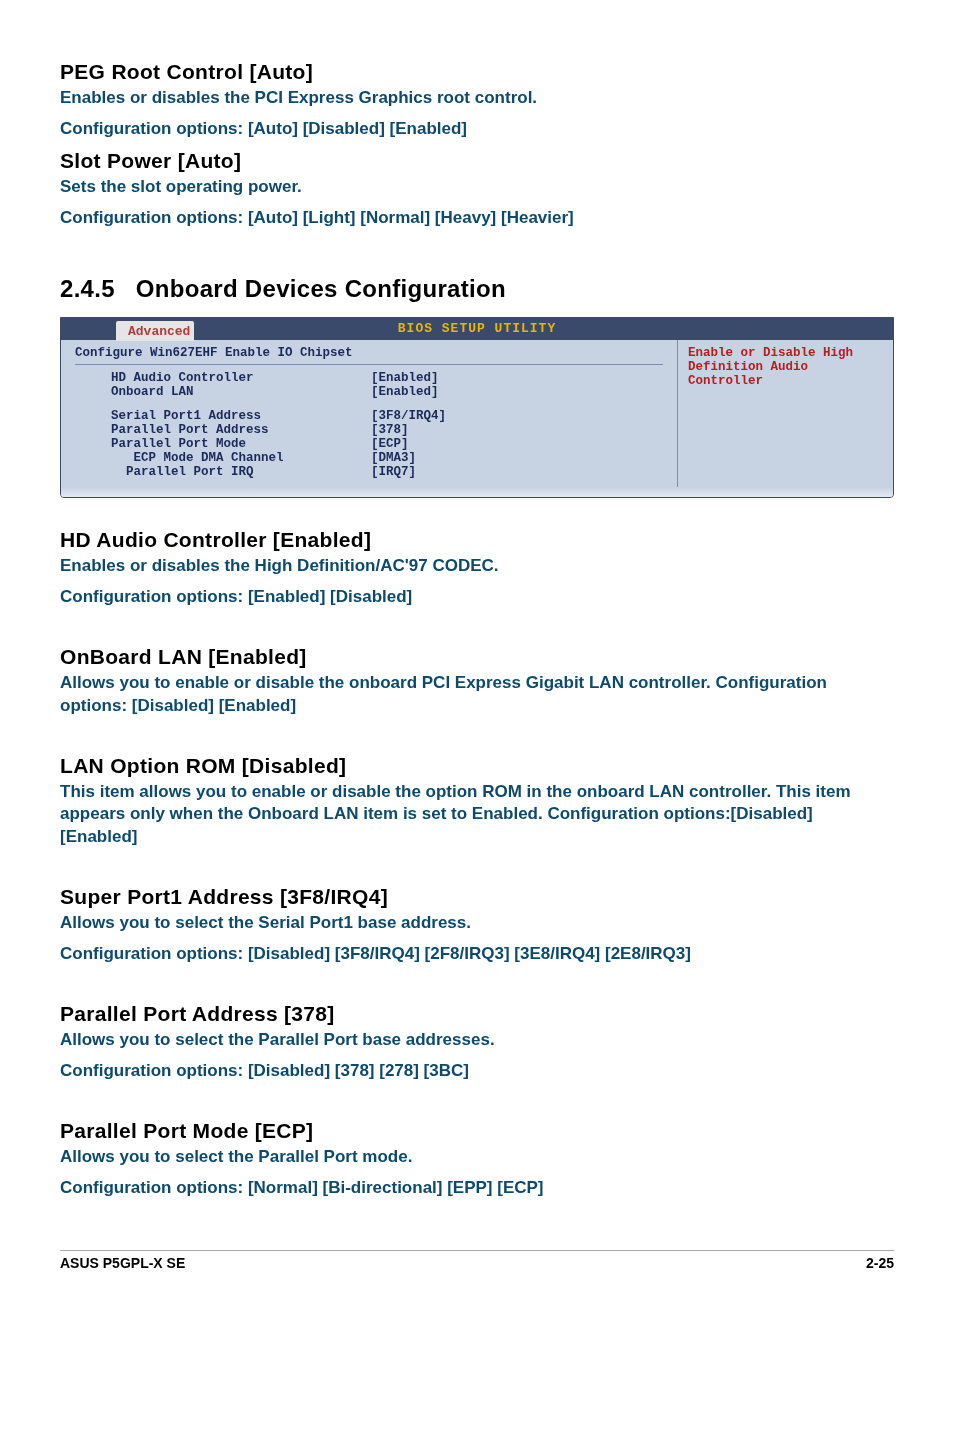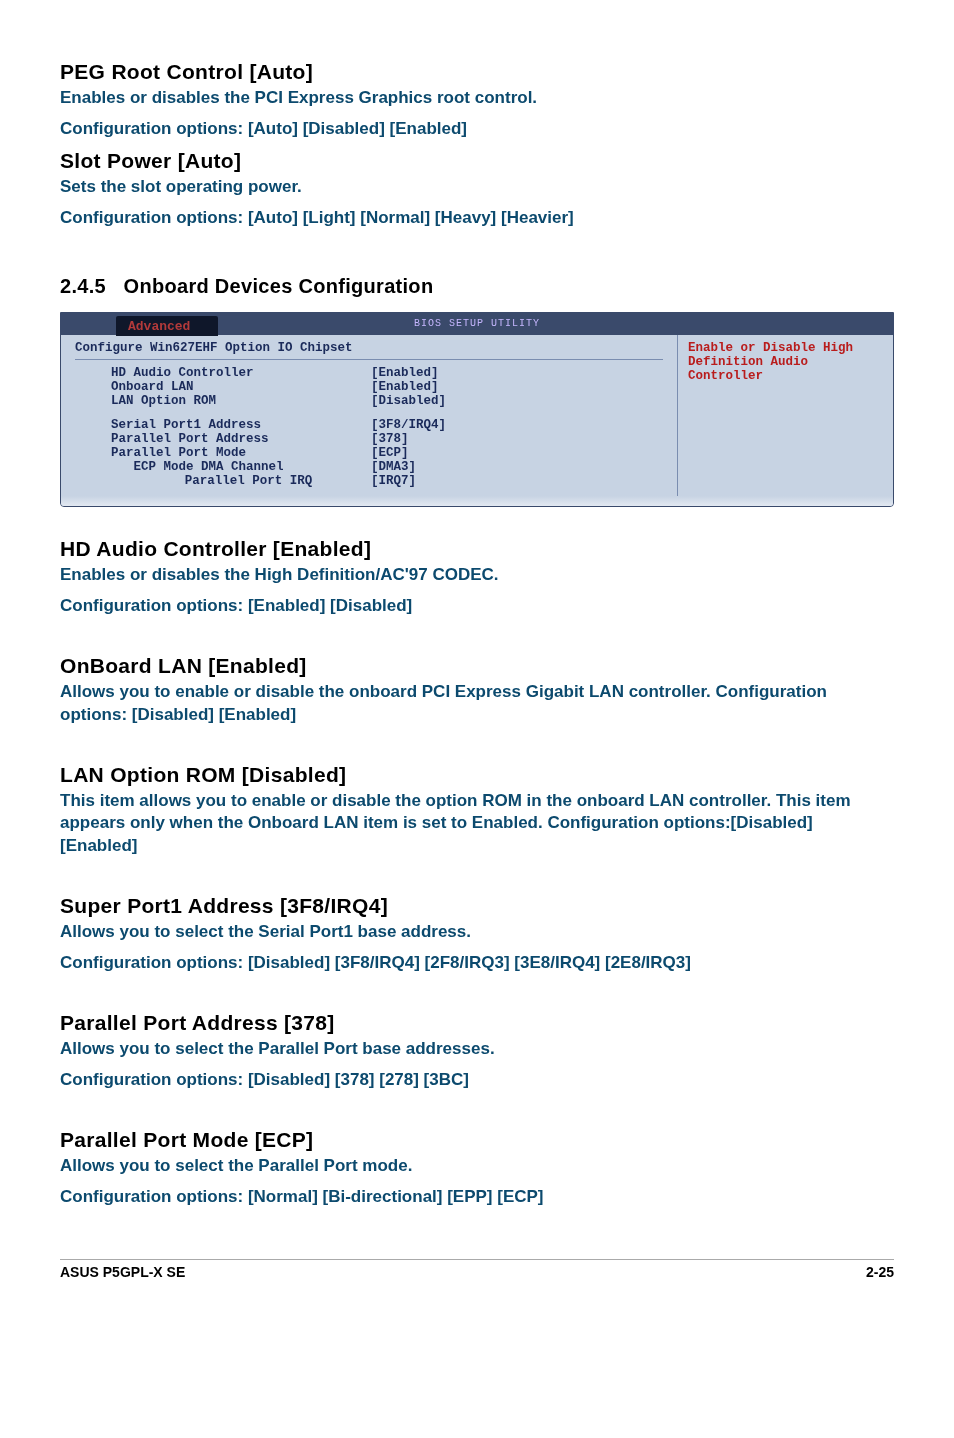--- a/index.html
+++ b/index.html
@@ -10,21 +10,21 @@
       width: 954px;
       color: #000;
     }
     .heading-sub {
       font-size: 21px;
       font-weight: bold;
       letter-spacing: 0.3px;
       margin-bottom: 3px;
     }
     .heading-major {
-      font-size: 20px;
+      font-size: 24px;
       font-weight: bold;
       letter-spacing: 0.3px;
       margin-top: 45px;
       margin-bottom: 14px;
     }
     .body-text {
       font-size: 17px;
       line-height: 1.35;
       color: #0c4a6e;
       margin-bottom: 8px;
@@ -41,36 +41,36 @@
       overflow: hidden;
     }
     .bios-titlebar {
       background: #3a4a6b;
       height: 22px;
       display: flex;
       align-items: center;
       position: relative;
     }
     .bios-title {
-      color: #c4b5fd;
-      font-family: "Courier New", monospace;
-      font-weight: normal;
-      font-size: 10px;
+      color: #eab308;
+      font-family: "Courier New", monospace;
+      font-weight: bold;
+      font-size: 13px;
       letter-spacing: 1px;
       position: absolute;
       left: 50%;
       transform: translateX(-50%);
     }
     .bios-tab {
-      background: #0f172a;
+      background: #e5e5e5;
       color: #b33a3a;
       font-family: "Courier New", monospace;
       font-weight: bold;
       font-size: 13px;
-      padding: 3px 28px 0 12px;
+      padding: 3px 4px 0 12px;
       margin-left: 55px;
       height: 20px;
       border-radius: 2px 2px 0 0;
       position: relative;
       top: 2px;
     }
     .bios-body {
       display: flex;
       background: #c7d3e3;
     }
@@ -131,52 +131,48 @@
   <span>2.4.5</span>&nbsp;&nbsp;&nbsp;<span>Onboard Devices Configuration</span>
 </div>
 
 <div class="bios">
   <div class="bios-titlebar">
     <div class="bios-tab">Advanced</div>
     <div class="bios-title">BIOS SETUP UTILITY</div>
   </div>
   <div class="bios-body">
     <div class="bios-left">
-      <div class="bios-left-top">Configure Win627EHF Option IO Chipset</div>
+      <div class="bios-left-top">Configure Win627EHF Enable IO Chipset</div>
       <div class="bios-row">
         <div class="bios-label">HD Audio Controller</div>
         <div class="bios-value">[Enabled]</div>
       </div>
       <div class="bios-row">
         <div class="bios-label">Onboard LAN</div>
         <div class="bios-value">[Enabled]</div>
       </div>
-      <div class="bios-row">
-        <div class="bios-label">LAN Option ROM</div>
-        <div class="bios-value">[Disabled]</div>
-      </div>
       <div class="bios-block-gap"></div>
       <div class="bios-row">
         <div class="bios-label">Serial Port1 Address</div>
         <div class="bios-value">[3F8/IRQ4]</div>
       </div>
       <div class="bios-row">
         <div class="bios-label">Parallel Port Address</div>
         <div class="bios-value">[378]</div>
       </div>
       <div class="bios-row">
         <div class="bios-label">Parallel Port Mode</div>
         <div class="bios-value">[ECP]</div>
       </div>
       <div class="bios-row">
         <div class="bios-label" style="white-space:pre;">   ECP Mode DMA Channel</div>
         <div class="bios-value">[DMA3]</div>
       </div>
       <div class="bios-row">
-        <div class="bios-label" style="white-space:pre;text-align:center;">  Parallel Port IRQ</div>
+        <div class="bios-label" style="white-space:pre;">  Parallel Port IRQ</div>
         <div class="bios-value">[IRQ7]</div>
       </div>
     </div>
     <div class="bios-right">Enable or Disable High Definition Audio Controller</div>
   </div>
   <div class="bios-fade"></div>
 </div>
 
 <div class="heading-sub">HD Audio Controller [Enabled]</div>
 <div class="body-text">Enables or disables the High Definition/AC'97 CODEC.</div>

